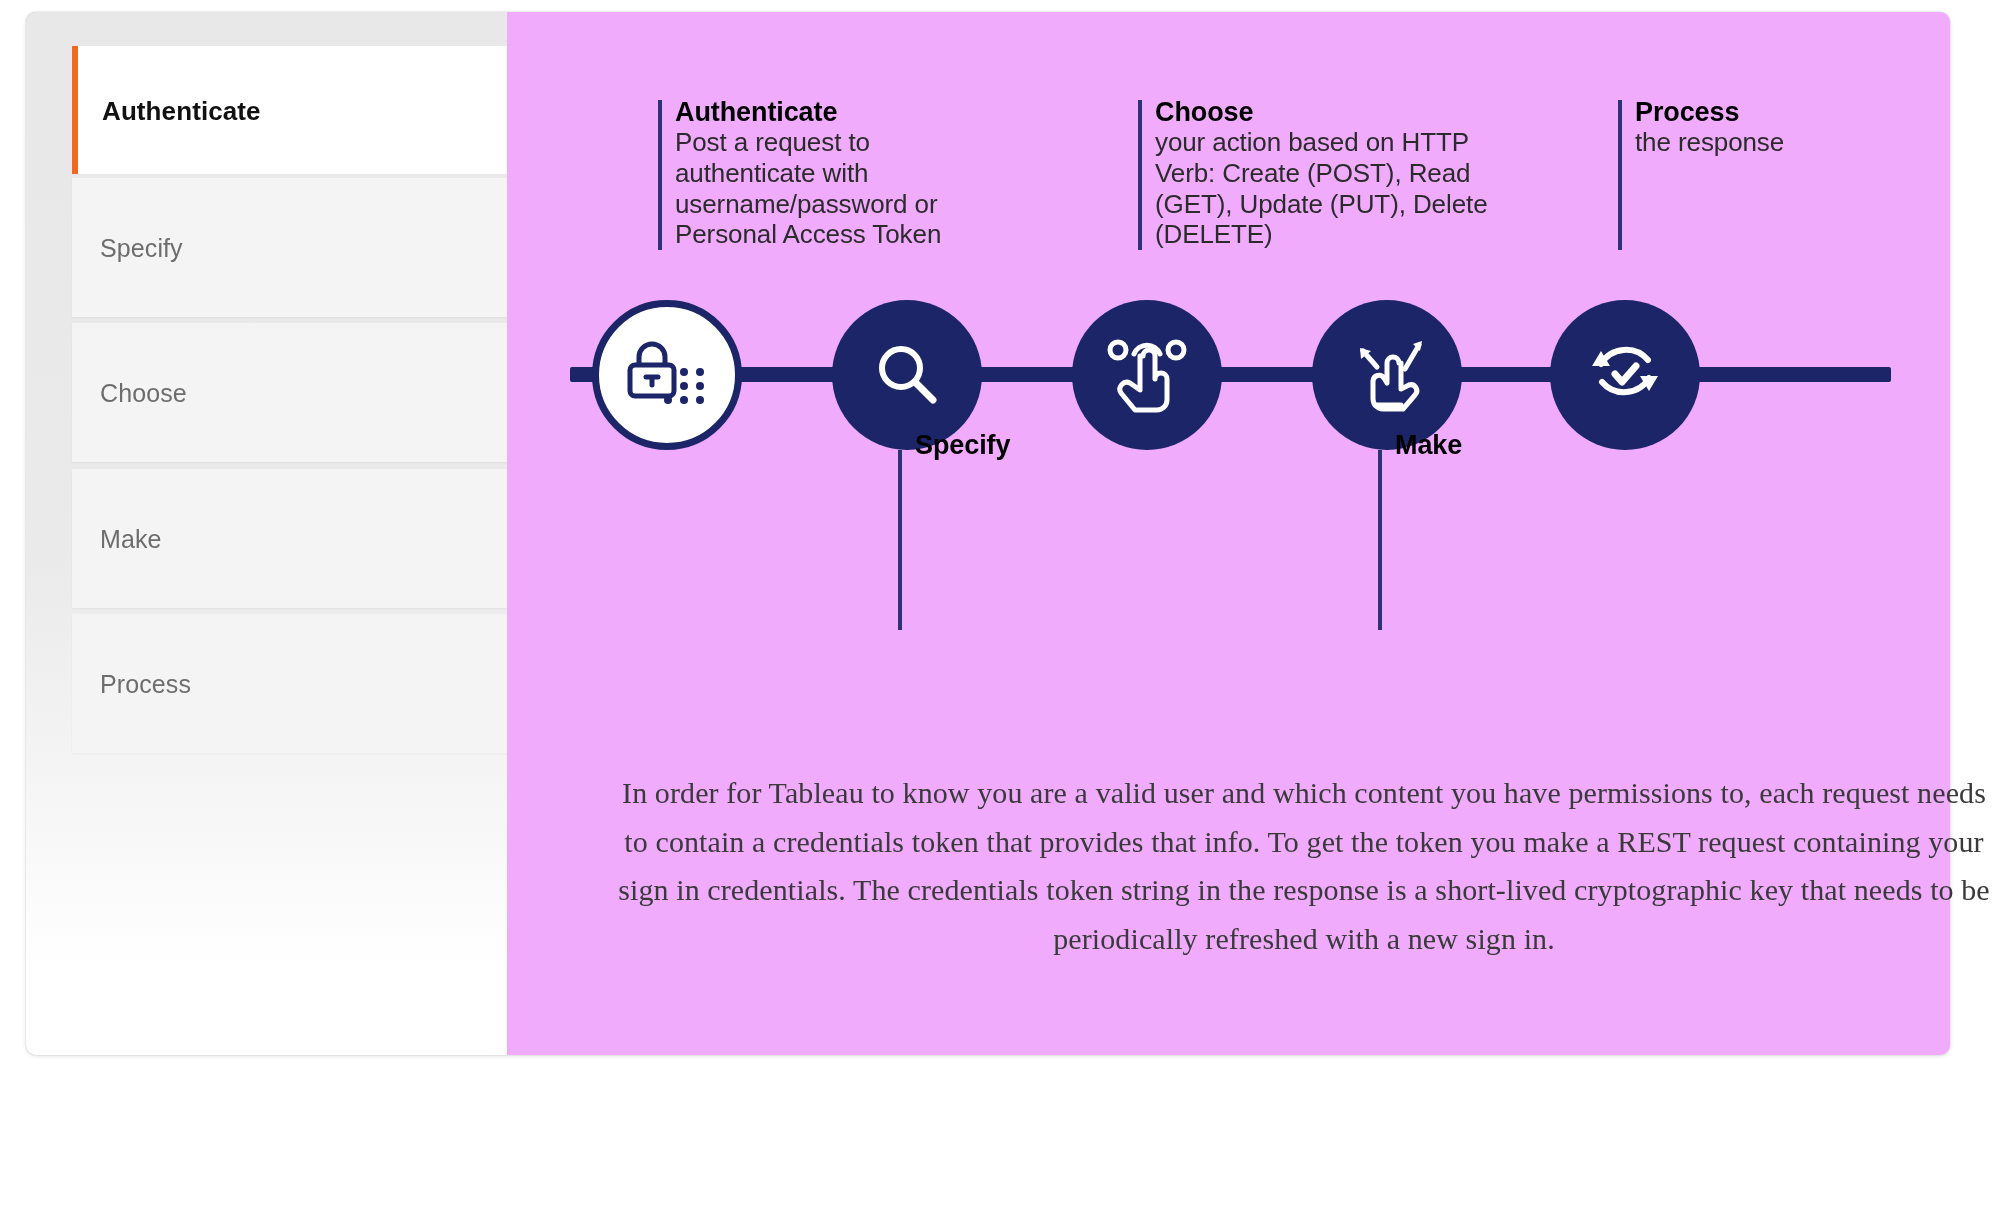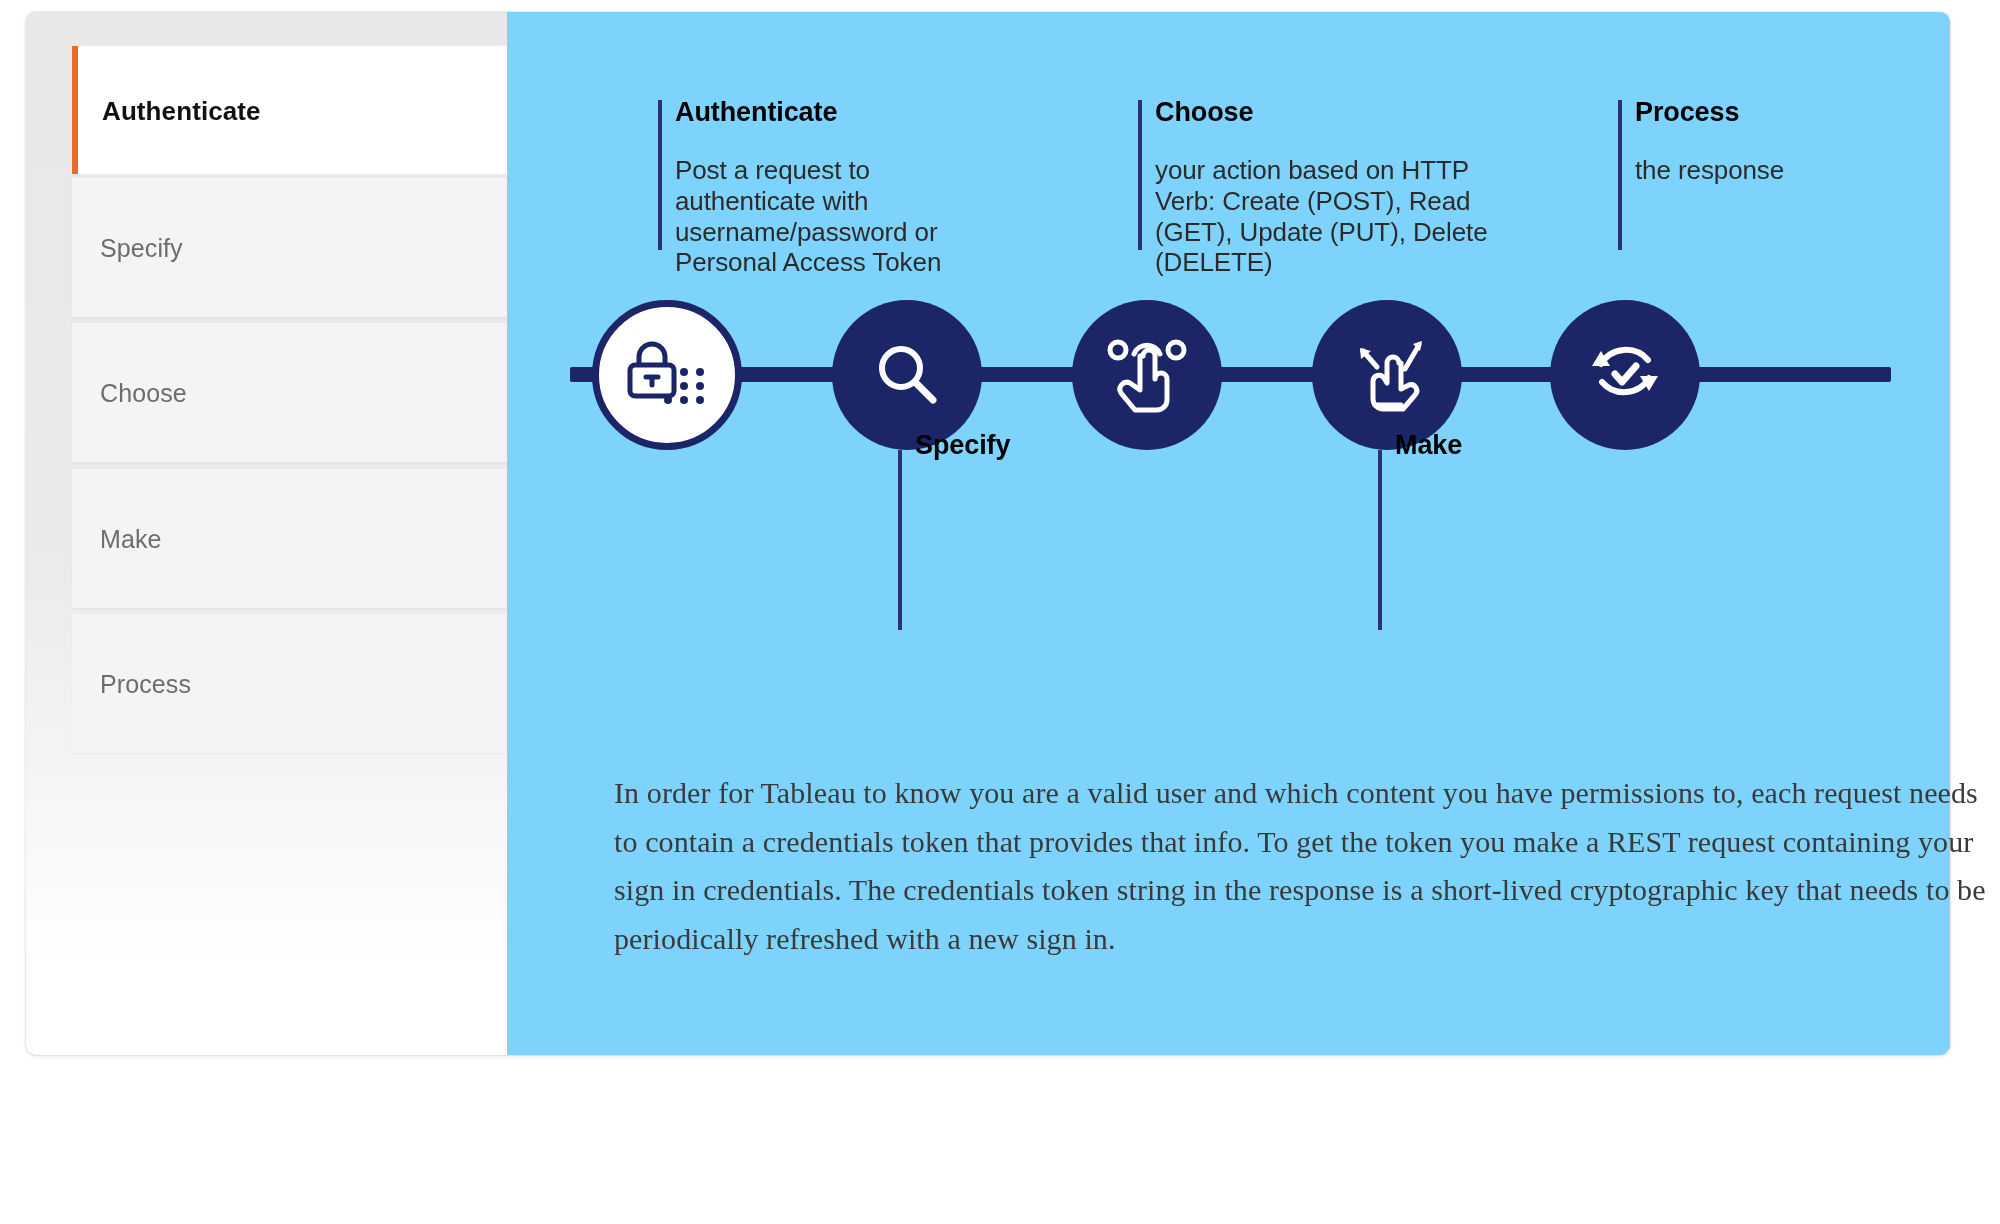--- a/index.html
+++ b/index.html
@@ -6,21 +6,21 @@
   body{
     width:2000px;height:1224px;background:#ffffff;
     font-family:"Liberation Sans",sans-serif;
     -webkit-font-smoothing:antialiased;
   }
   .page{position:relative;width:2000px;height:1224px;overflow:hidden;}
 
   
   .card{
     position:absolute;left:26px;top:12px;width:1924px;height:1043px;
-    background:#7dd3fc;border-radius:10px;
+    background:#f0abfc;border-radius:10px;
     box-shadow:0 1px 4px rgba(0,0,0,0.13), 0 0 0 1px rgba(0,0,0,0.035);
   }
 
   
   .sidebar{
     position:absolute;left:0;top:0;width:481px;height:1043px;
     background:linear-gradient(180deg,#e8e8e8 0%,#eaeaea 52%,#f4f4f4 72%,#ffffff 92%);
     border-radius:10px 0 0 10px;overflow:hidden;
   }
   .acc-item{
@@ -81,34 +81,33 @@
 
   
   .callout{position:absolute;width:330px;}
   .callout .ttl{
     font-size:27px;font-weight:700;color:#000000;line-height:1.12;
     letter-spacing:-.1px;
   }
   .callout .desc{
     font-size:26px;font-weight:300;color:#2b2b2b;line-height:1.18;
     letter-spacing:-.1px;
-    margin-top:28px;
   }
   .c-auth{left:168px;top:85px;width:340px;}
   .c-choose{left:648px;top:85px;width:360px;}
   .c-process{left:1128px;top:85px;width:300px;}
   .c-specify{left:408px;top:418px;width:330px;}
   .c-make{left:888px;top:418px;width:350px;}
 
   
   .body-copy{
     position:absolute;left:107px;top:757px;width:1380px;
     font-family:"Liberation Serif",serif;
     font-size:30px;line-height:1.62;color:#3a3a3a;letter-spacing:.1px;
-    text-align:left;
+    text-align:center;
   }
 
   svg{display:block;}
 </style>
 </head>
 <body>
 
 <div class="page">
   <div class="card">
 

